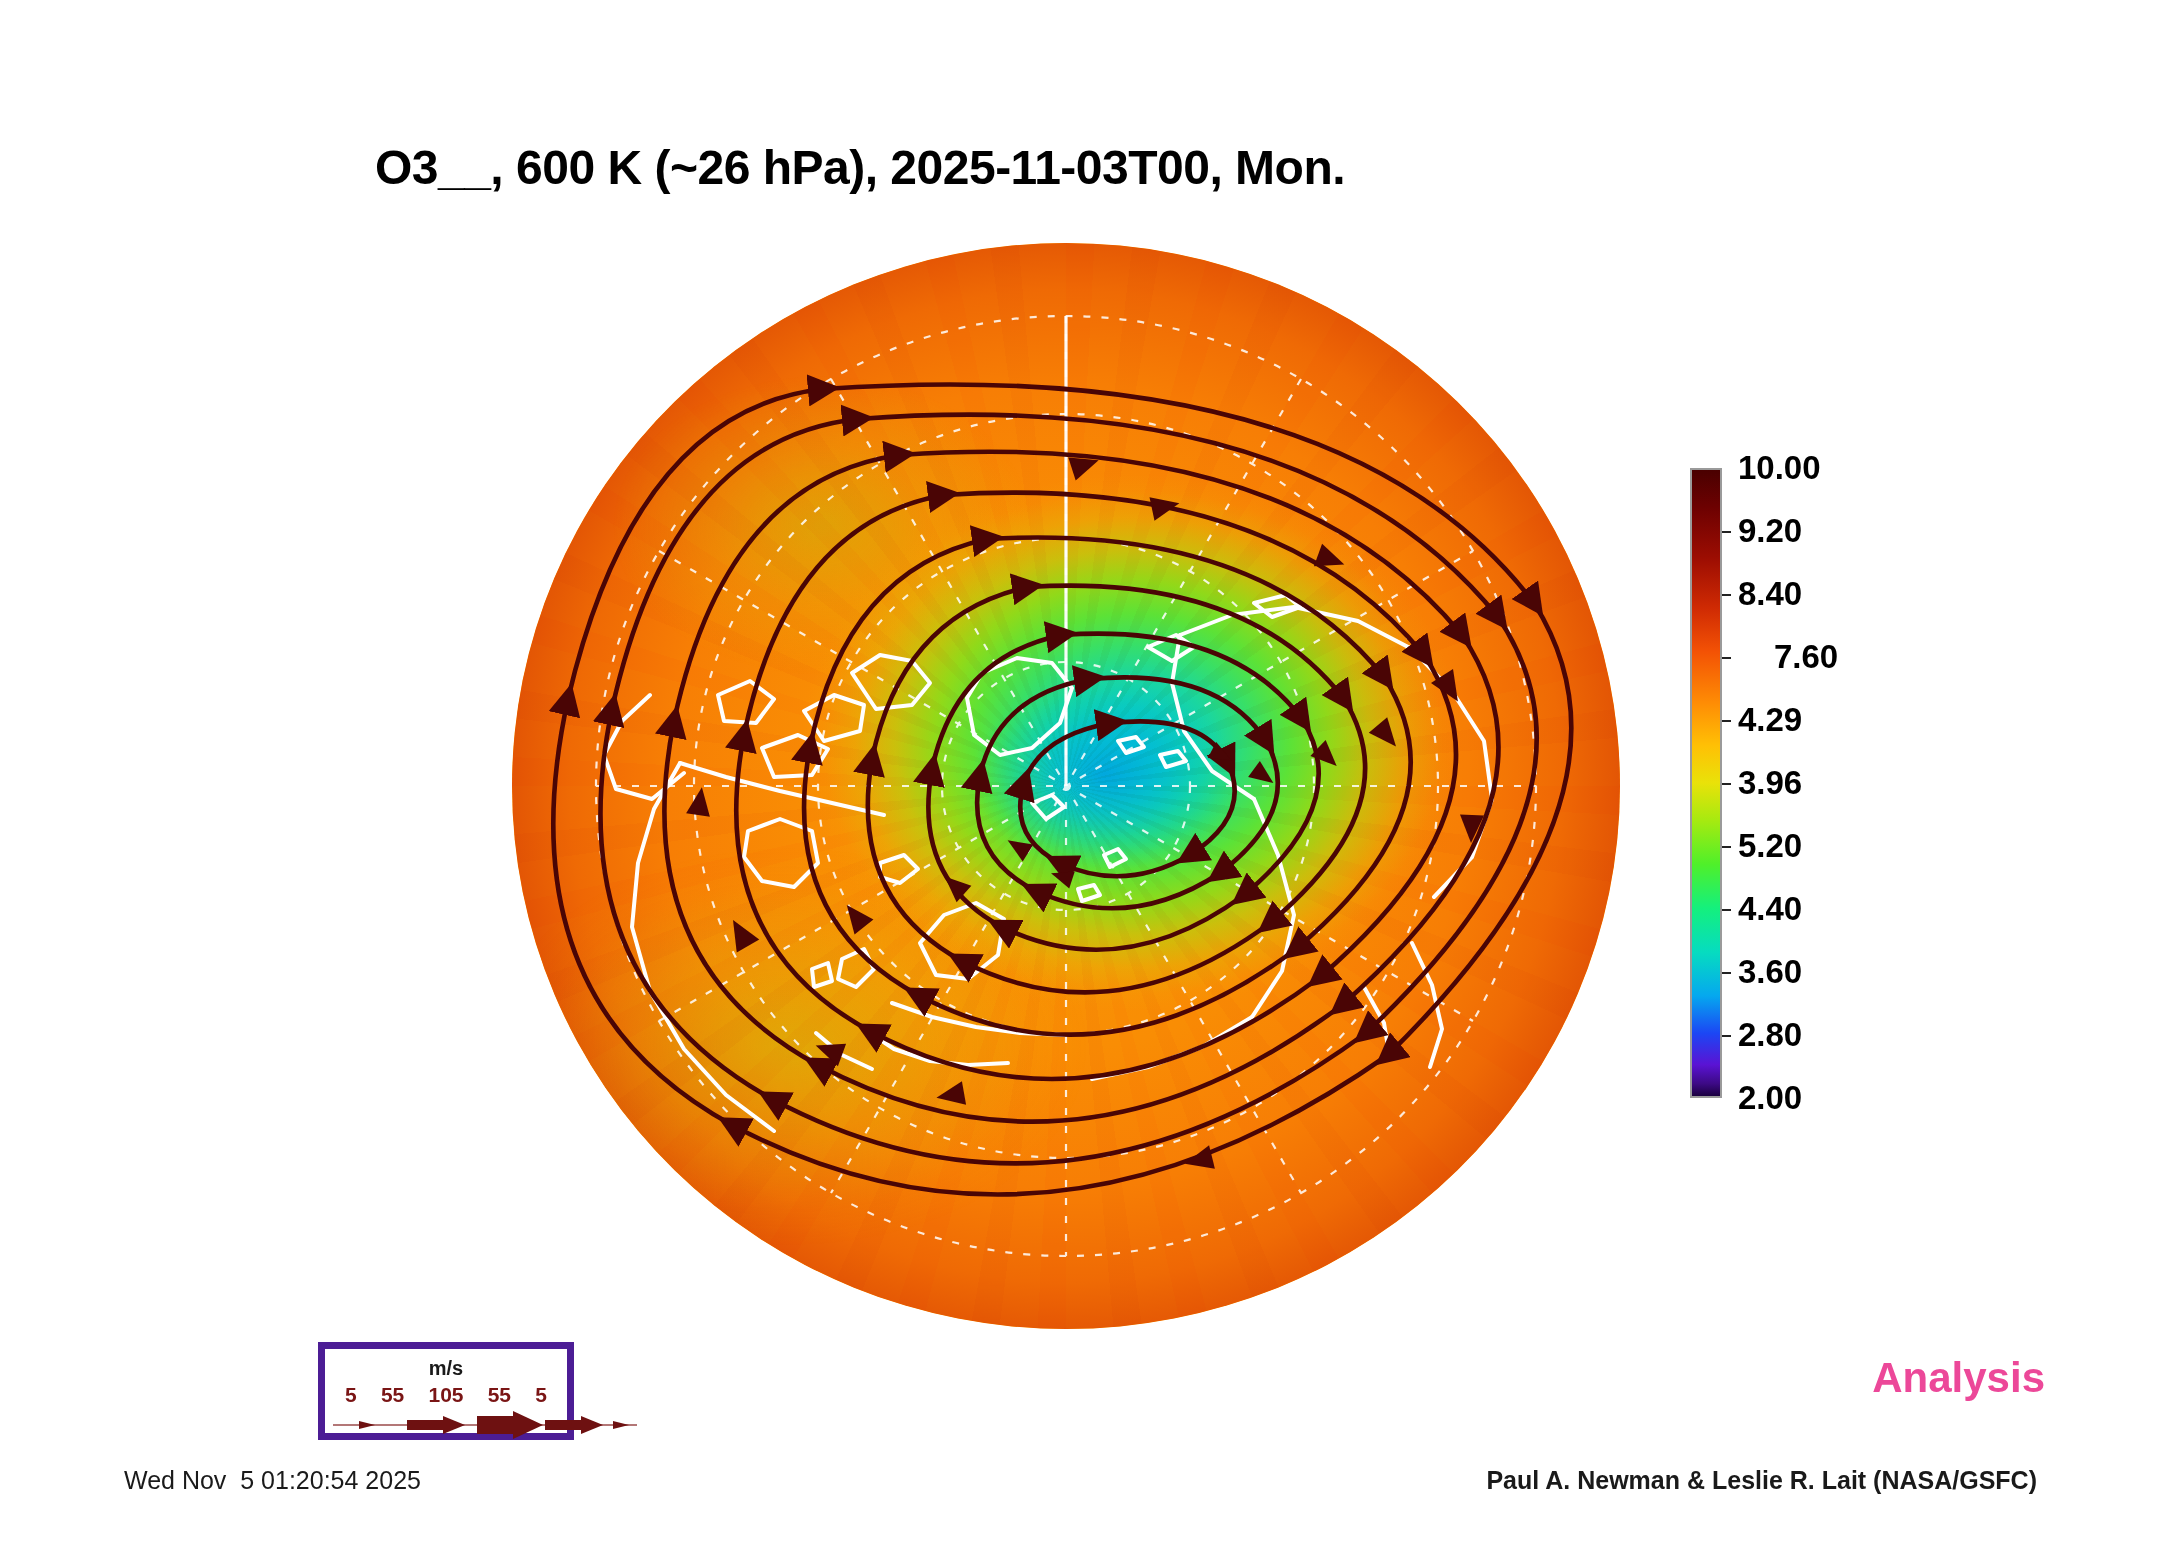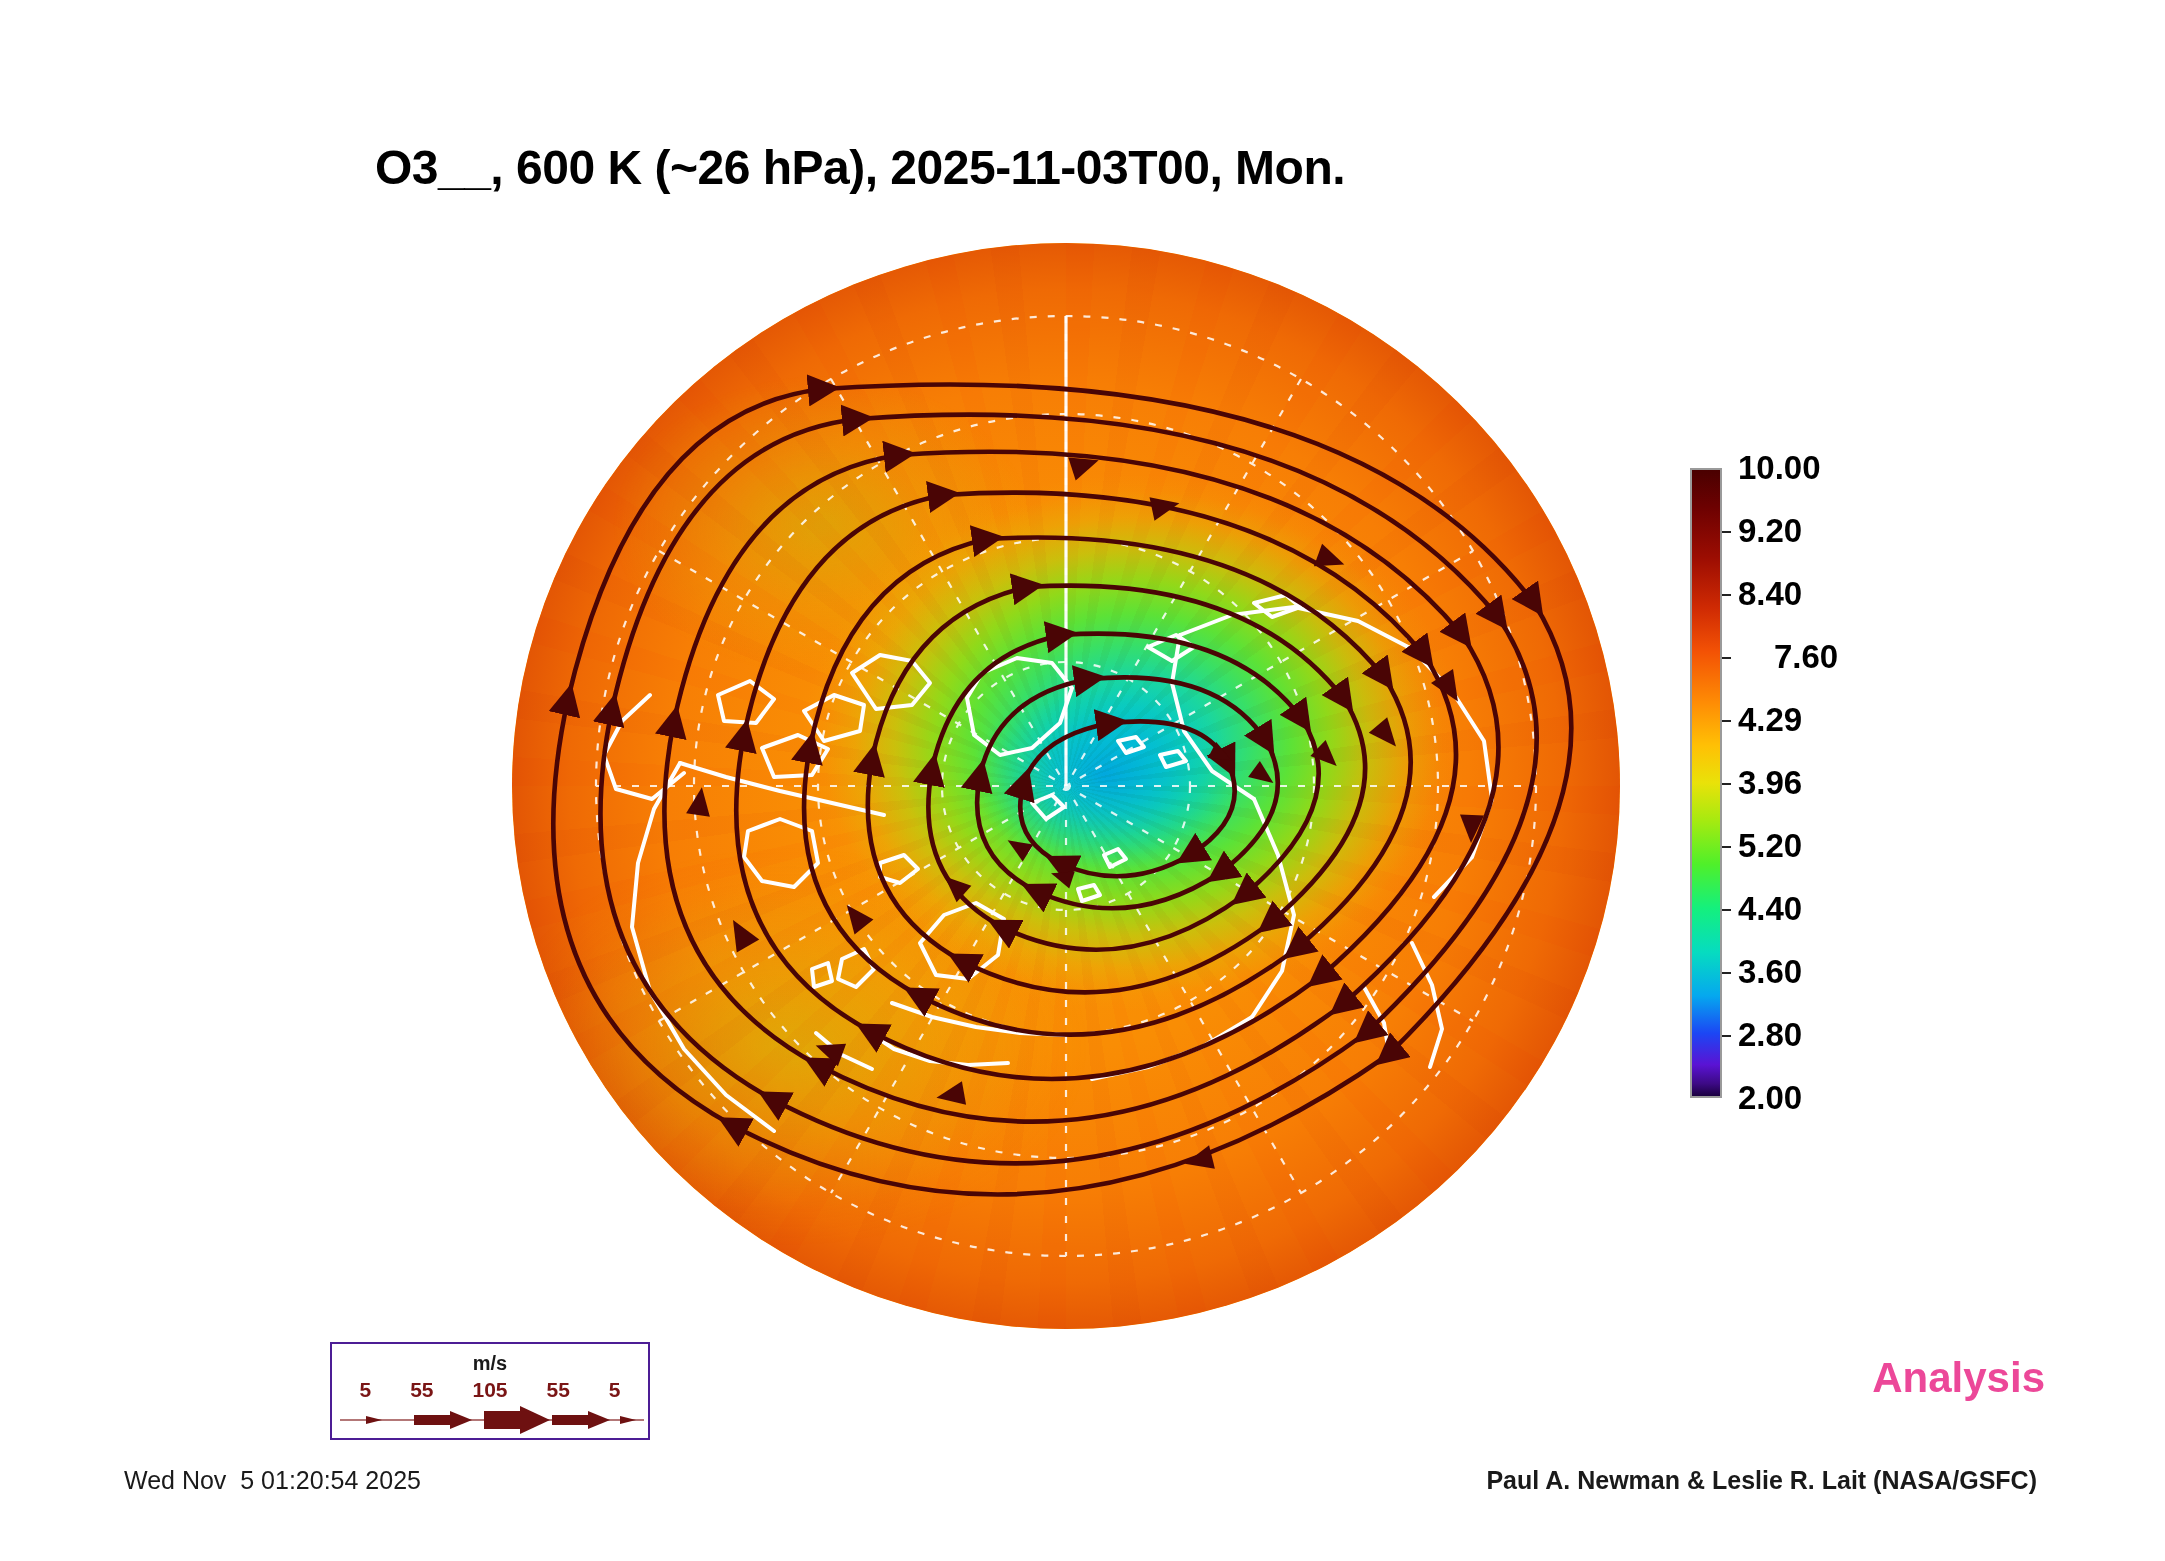--- a/index.html
+++ b/index.html
@@ -201,25 +201,25 @@
     font-size: 33px;
     font-weight: bold;
     color: #000000;
     line-height: 1;
     white-space: nowrap;
   }
 
   
   #wind-legend {
     position: absolute;
-    left: 330px;
+    left: 318px;
     top: 1342px;
-    width: 320px;
+    width: 256px;
     height: 98px;
-    border: 2px solid #4c1d95;
+    border: 7px solid #4c1d95;
     box-sizing: border-box;
     background: #ffffff;
   }
   #wind-legend-unit {
     position: absolute;
     top: 8px;
     left: 0;
     width: 100%;
     text-align: center;
     font-size: 20px;

